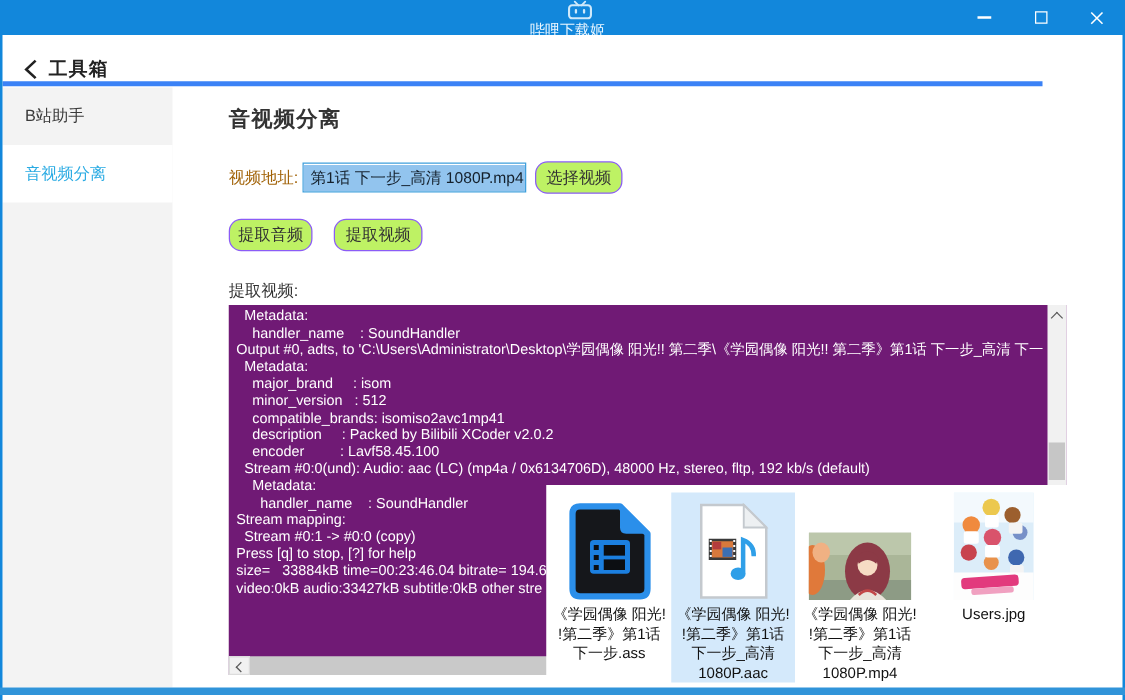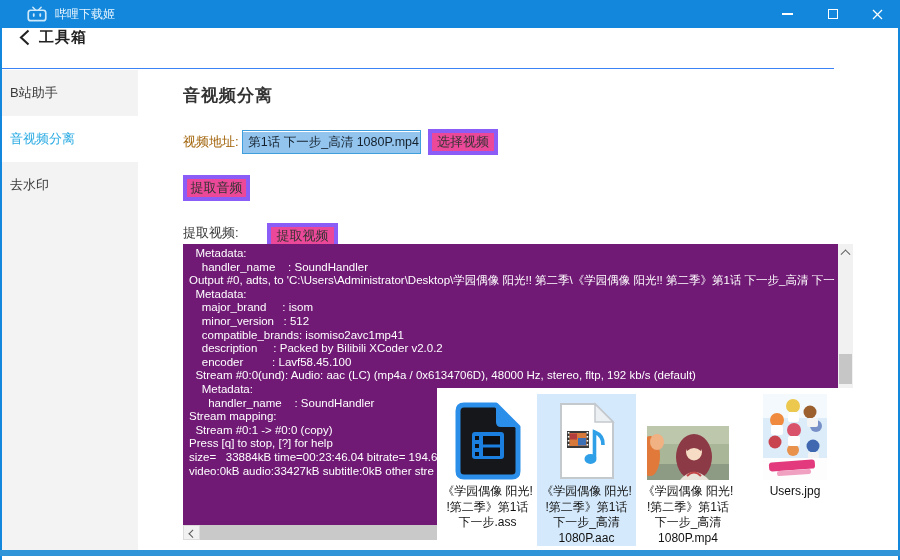--- a/index.html
+++ b/index.html
@@ -2,56 +2,56 @@
 <html><head>
 <meta charset="utf-8">
 <style>
   * { margin:0; padding:0; box-sizing:border-box; }
   html,body { width:900px; height:560px; overflow:hidden; background:#fff;
     font-family:"Liberation Sans","DejaVu Sans",sans-serif; }
   .window { position:relative; width:900px; height:560px; background:#fff; overflow:hidden; }
 
   
   .titlebar { position:absolute; left:0; top:0; width:900px; height:28px;
-    background:#1287db; display:flex; align-items:center; }
+    background:#1287db; display:flex; align-items:center;flex-direction:column; }
   .app-icon { margin-left:27px; display:flex; align-items:center; }
   .app-title { color:#eaf6ff; font-size:12px; margin-left:8px; }
   .win-controls { position:absolute; right:0; top:0; height:28px; display:flex; }
   .win-btn { width:45px; height:28px; display:flex; align-items:center; justify-content:center; }
   .min-glyph { width:11px; height:2px; background:#fff; }
   .max-glyph { width:10px; height:10px; border:1.4px solid #fff; }
 
   
   .border-left  { position:absolute; left:0; top:28px; width:2px; height:532px; background:#1287db; z-index:9; }
   .border-right { position:absolute; right:0; top:28px; width:2px; height:532px; background:#1287db; z-index:9; }
   .border-bottom{ position:absolute; left:0; top:550px; width:900px; height:6px; background:#3094d9; z-index:9; }
 
   
   .header { position:absolute; left:2px; top:28px; width:832px; height:41px; background:#fff;
-    border-bottom:1px solid #3b82f6; display:flex; align-items:flex-start; }
+    border-bottom:4px solid #3b82f6; display:flex; align-items:flex-end; }
   .back-btn { display:flex; align-items:center; margin-left:17px; cursor:pointer; }
   .back-label { font-size:15px; font-weight:700; color:#222; margin-left:9px; letter-spacing:1px; }
 
   
   .sidebar { position:absolute; left:2px; top:70px; width:136px; height:480px; background:#f3f3f3; }
-  .side-item { height:46px; line-height:46px; padding-left:8px; font-size:13px; color:#3a3a3a; cursor:pointer; }
+  .side-item { height:46px; line-height:46px; padding-left:18px; font-size:13px; color:#3a3a3a; cursor:pointer; }
   .side-item.active { background:#fff; color:#2aabe3; }
 
   
   .main-title { position:absolute; left:183px; top:84px; font-size:17px; font-weight:700; color:#333; letter-spacing:1px; }
   .field-label { position:absolute; left:183px; top:130px; height:24px; line-height:24px; font-size:13px; color:#a16207; }
   .path-input { position:absolute; left:242px; top:130px; width:179px; height:24px;
     border:1px solid #3f9fdc; background:#fff; display:flex; justify-content:flex-end;
     align-items:center; overflow:hidden; }
   .path-input .sel { white-space:nowrap; background:#92c4ee; color:#14202c; font-size:12.5px; padding:2px 1px; }
-  .btn { position:absolute; height:26px; background:#ec4899; border:4px solid #8b5cf6; border-radius:0;
+  .btn { position:absolute; height:26px; background:#bef264; border:1px solid #8b5cf6; border-radius:10px;
     font-size:13px; color:#333; display:flex; align-items:center; justify-content:center; cursor:pointer; }
   .btn-select { left:428px; top:129px; width:70px; }
   .btn-audio  { left:183px; top:175px; width:67px; }
-  .btn-video  { left:267px; top:175px; width:71px;margin-top:48px; }
+  .btn-video  { left:267px; top:175px; width:71px; }
   .out-label { position:absolute; left:183px; top:224px; font-size:13px; color:#333; }
 
   
   .console { position:absolute; left:183px; top:244px; width:670px; height:296px; background:#701a75; z-index:1; }
   .console pre { position:absolute; left:0; top:0; width:655px; height:281px; overflow:hidden;
     color:#fff; font-family:"Liberation Sans","DejaVu Sans",sans-serif;
     font-size:11.5px; line-height:13.6px; white-space:pre; padding:3px 0 0 6px; }
   .vscroll { position:absolute; right:0; top:0; width:15px; height:281px; background:#f1f1f1; }
   .vscroll .up { position:absolute; top:0; left:0; width:15px; height:15px; display:flex; align-items:center; justify-content:center; }
   .vscroll .up i { display:block; width:7px; height:7px; border-left:1.6px solid #5a5a5a; border-top:1.6px solid #5a5a5a;
@@ -110,21 +110,20 @@
       <svg width="11" height="17" viewBox="0 0 11 17">
         <polyline points="9.5,1.5 2,8.5 9.5,15.5" fill="none" stroke="#222" stroke-width="2.1"></polyline>
       </svg>
       <span class="back-label">工具箱</span>
     </div>
   </div>
 
   <div class="sidebar">
     <div class="side-item">B站助手</div>
     <div class="side-item active">音视频分离</div>
-    <div class="side-item">去水印</div>
   </div>
 
   <div class="main-title">音视频分离</div>
 
   <div class="field-label">视频地址:</div>
   <div class="path-input">
     <span class="sel">季》第1话 下一步_高清 1080P.mp4</span>
   </div>
   <div class="btn btn-select">选择视频</div>
 

